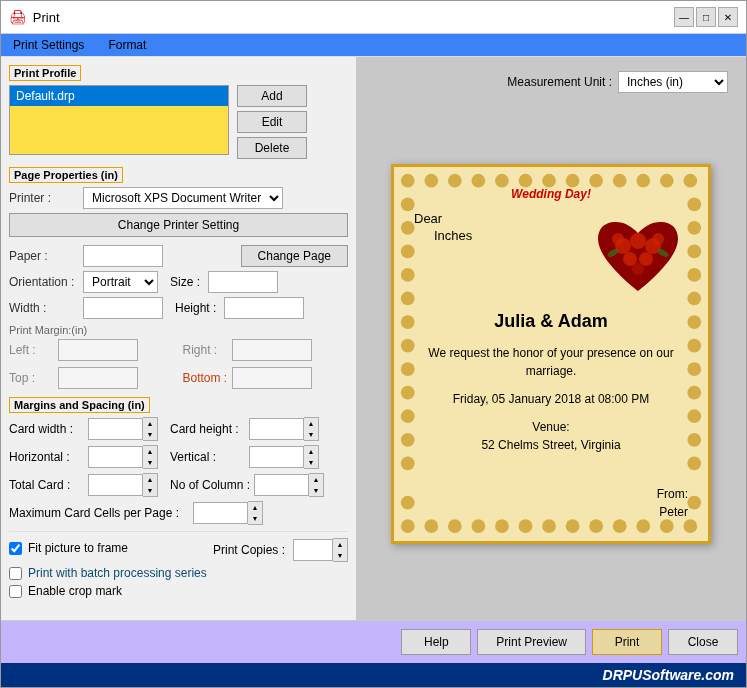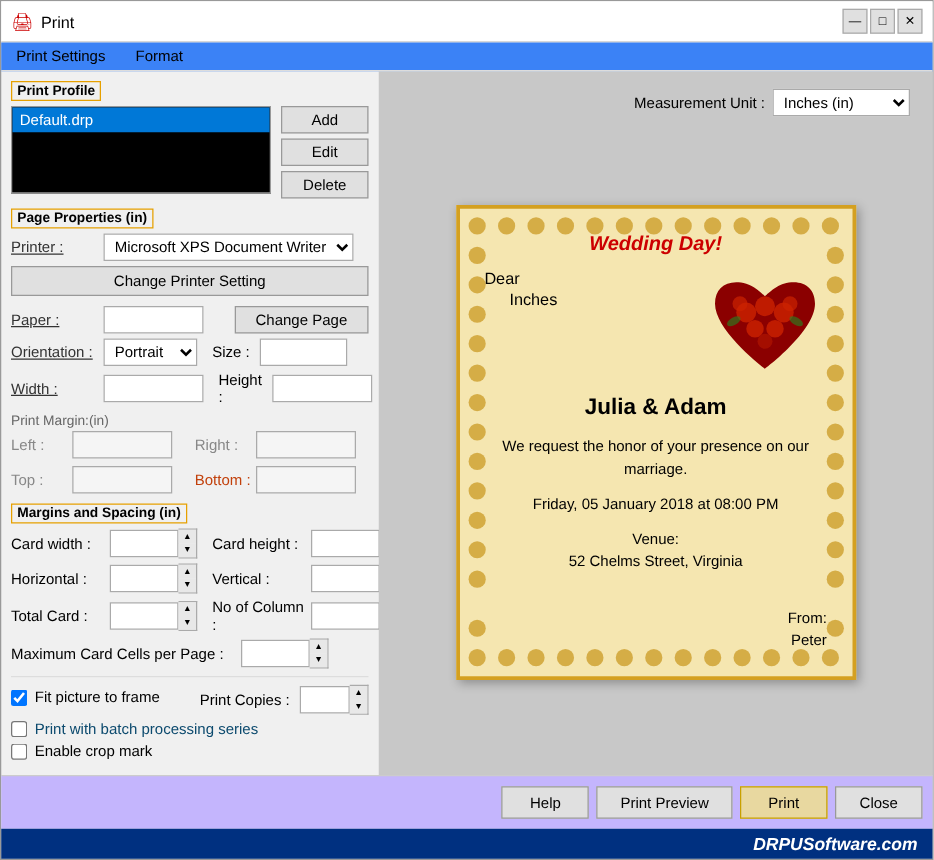--- a/index.html
+++ b/index.html
@@ -69,21 +69,21 @@
     .menu-item {
       cursor: pointer;
       padding: 2px 4px;
     }
     .main-content {
       display: flex;
       flex: 1;
       overflow: hidden;
     }
     .left-panel {
-      width: 302px;
+      width: 355px;
       padding: 8px;
       overflow-y: auto;
       flex-shrink: 0;
     }
     .right-panel {
       flex: 1;
       background: #c8c8c8;
       display: flex;
       flex-direction: column;
       align-items: center;
@@ -94,21 +94,21 @@
       border: 1px solid #e6a000;
       color: #000;
       font-size: 11px;
       font-weight: bold;
       padding: 1px 4px;
       margin-bottom: 4px;
       display: inline-block;
       background: #f0f0f0;
     }
     .profile-list {
-      background: #000000;
+      background: #fde047;
       border: 1px solid #999;
       width: 220px;
       height: 70px;
       overflow-y: auto;
       margin-bottom: 4px;
     }
     .profile-item {
       padding: 3px 6px;
       cursor: pointer;
     }
@@ -138,21 +138,20 @@
     }
     .field-row {
       display: flex;
       align-items: center;
       margin-bottom: 4px;
       gap: 4px;
     }
     .field-label {
       color: #333;
       min-width: 70px;
-      text-decoration: underline;
     }
     .field-input {
       border: 1px solid #aaa;
       background: #fff;
       padding: 2px 4px;
       font-size: 12px;
       height: 22px;
     }
     .field-input.disabled {
       background: #f5f5f5;
@@ -258,21 +257,21 @@
     }
     .card-content {
       position: relative;
       z-index: 1;
       display: flex;
       flex-direction: column;
       height: 100%;
     }
     .card-title {
       color: #cc0000;
-      font-size: 16px;
+      font-size: 12px;
       font-weight: bold;
       text-align: center;
       font-style: italic;
       margin-bottom: 10px;
     }
     .card-body {
       display: flex;
       justify-content: space-between;
       align-items: flex-start;
       margin-bottom: 10px;

